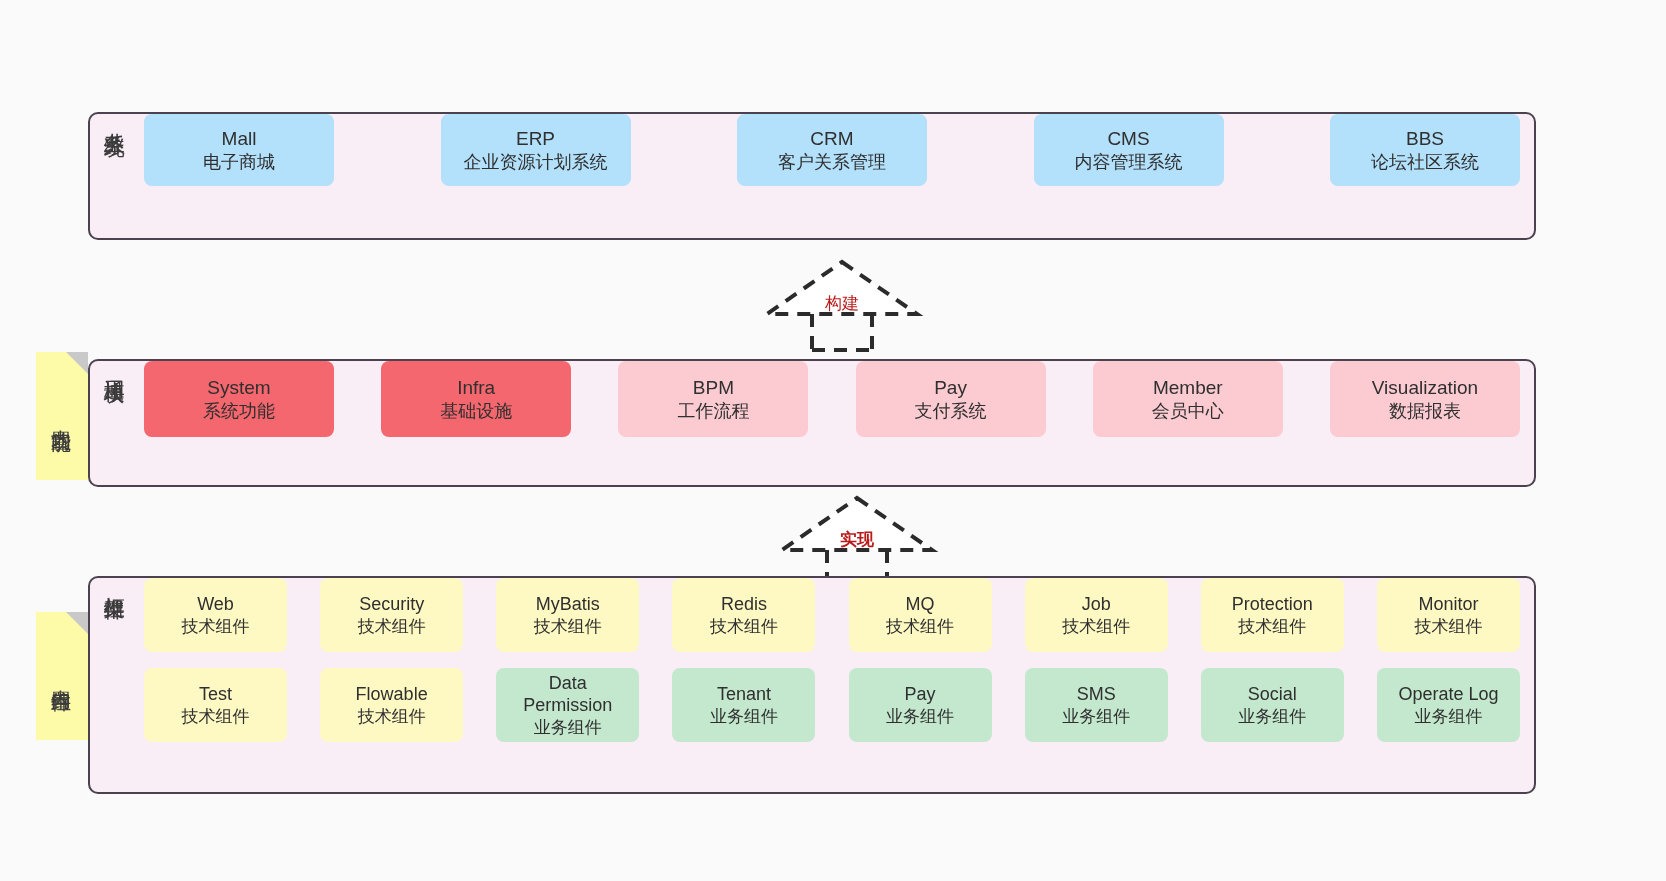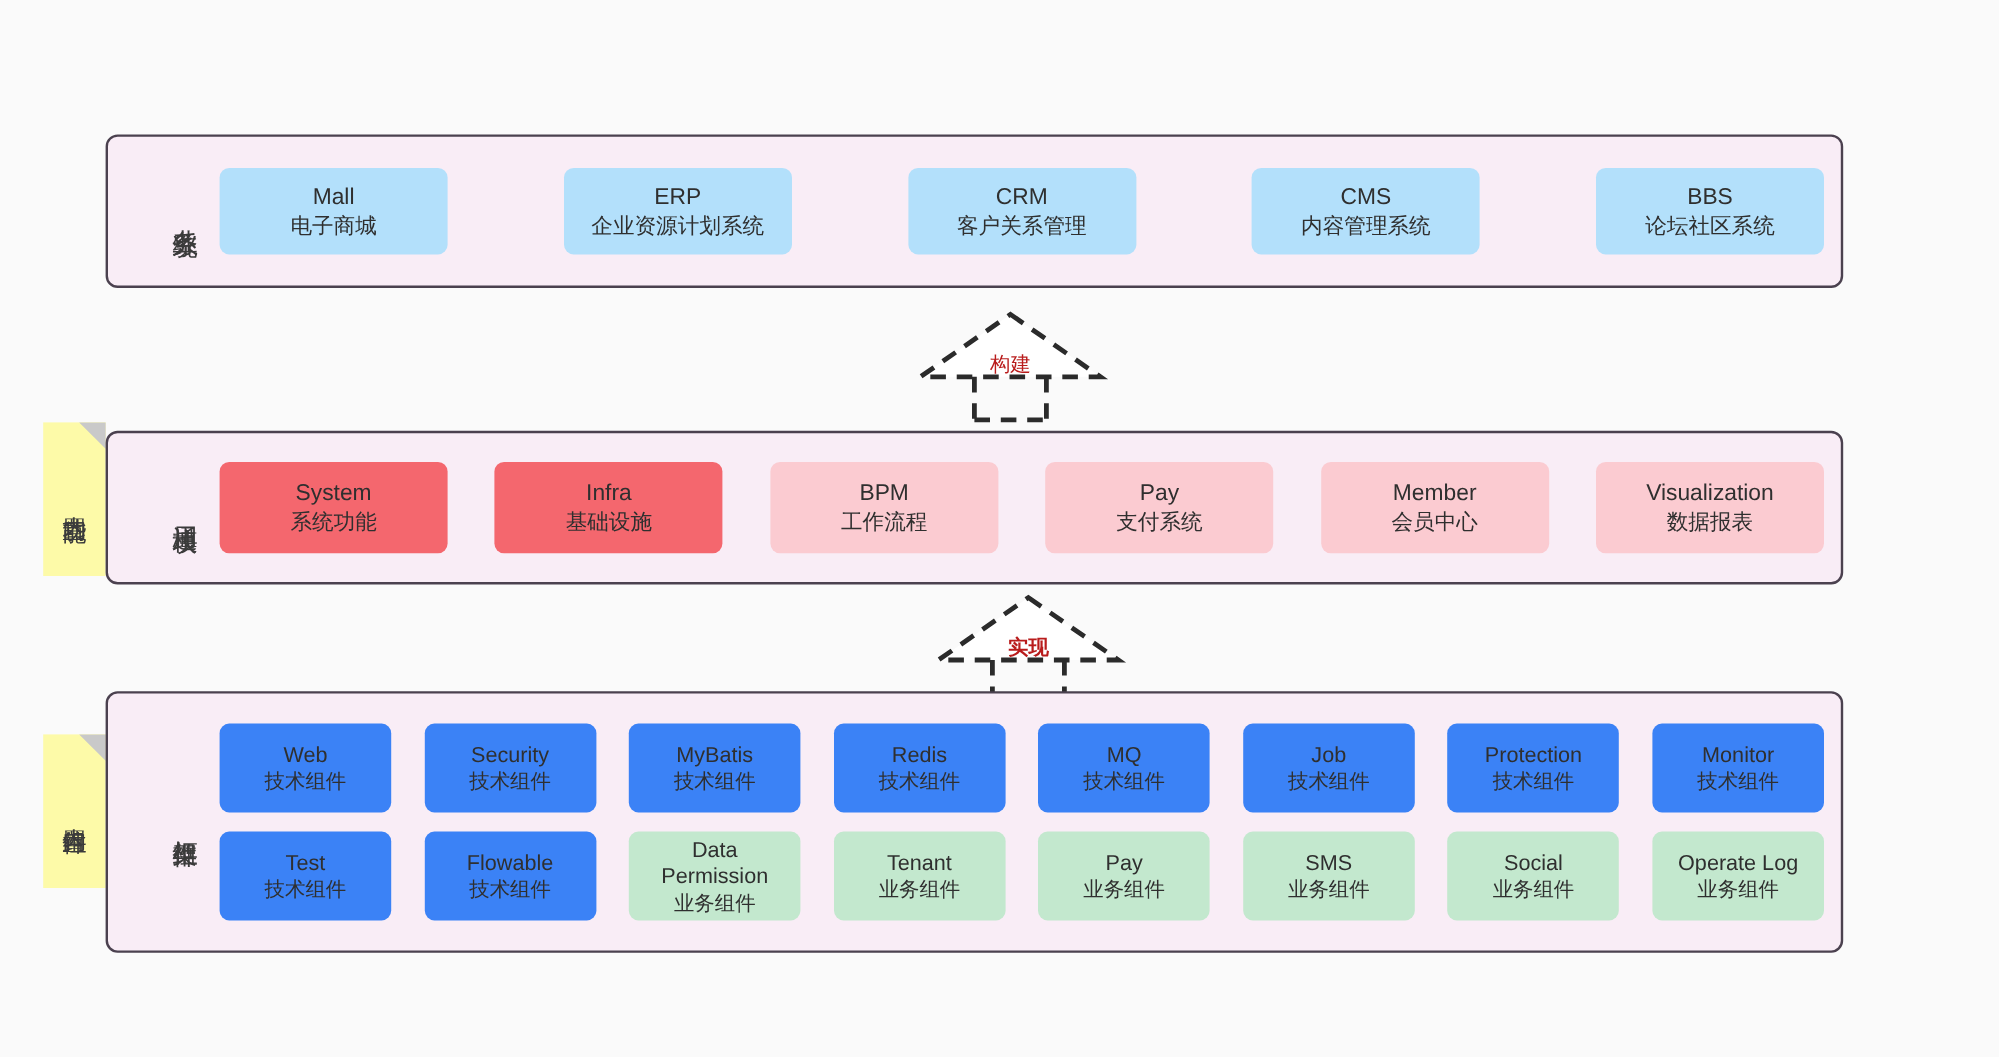--- a/index.html
+++ b/index.html
@@ -25,22 +25,21 @@
   }
 
   
   .layer {
     position: absolute;
     box-sizing: border-box;
     background: #f9edf6;
     border: 2px solid #4b414f;
     border-radius: 10px;
     display: flex;
-    align-items: center;
-    padding-left: 39px;
+    align-items: flex-start;
   }
   .layer-title {
     box-sizing: border-box;
     width: 48px;
     flex: 0 0 48px;
     display: flex;
     align-items: center;
     justify-content: center;
     font-size: 21px;
     line-height: 1.16;
@@ -85,21 +84,21 @@
   }
   .card .sub {
     font-size: 18px;
   }
   .card.small .ttl { font-size: 18px; }
   .card.small .sub { font-size: 17px; }
 
   .c-blue      { background: #b3e0fb; }
   .c-red       { background: #f4676e; }
   .c-pink      { background: #fbcbd1; }
-  .c-green     { background: #3b82f6; }
+  .c-green     { background: #fef9c3; }
   .c-lgreen    { background: #c3e8ce; }
 
   
   #layer-business {
     left: 88px; top: 112px;
     width: 1448px; height: 128px;
   }
   #layer-business .layer-body { padding: 0 14px 0 6px; }
   #layer-business .card {
     width: 190px;

